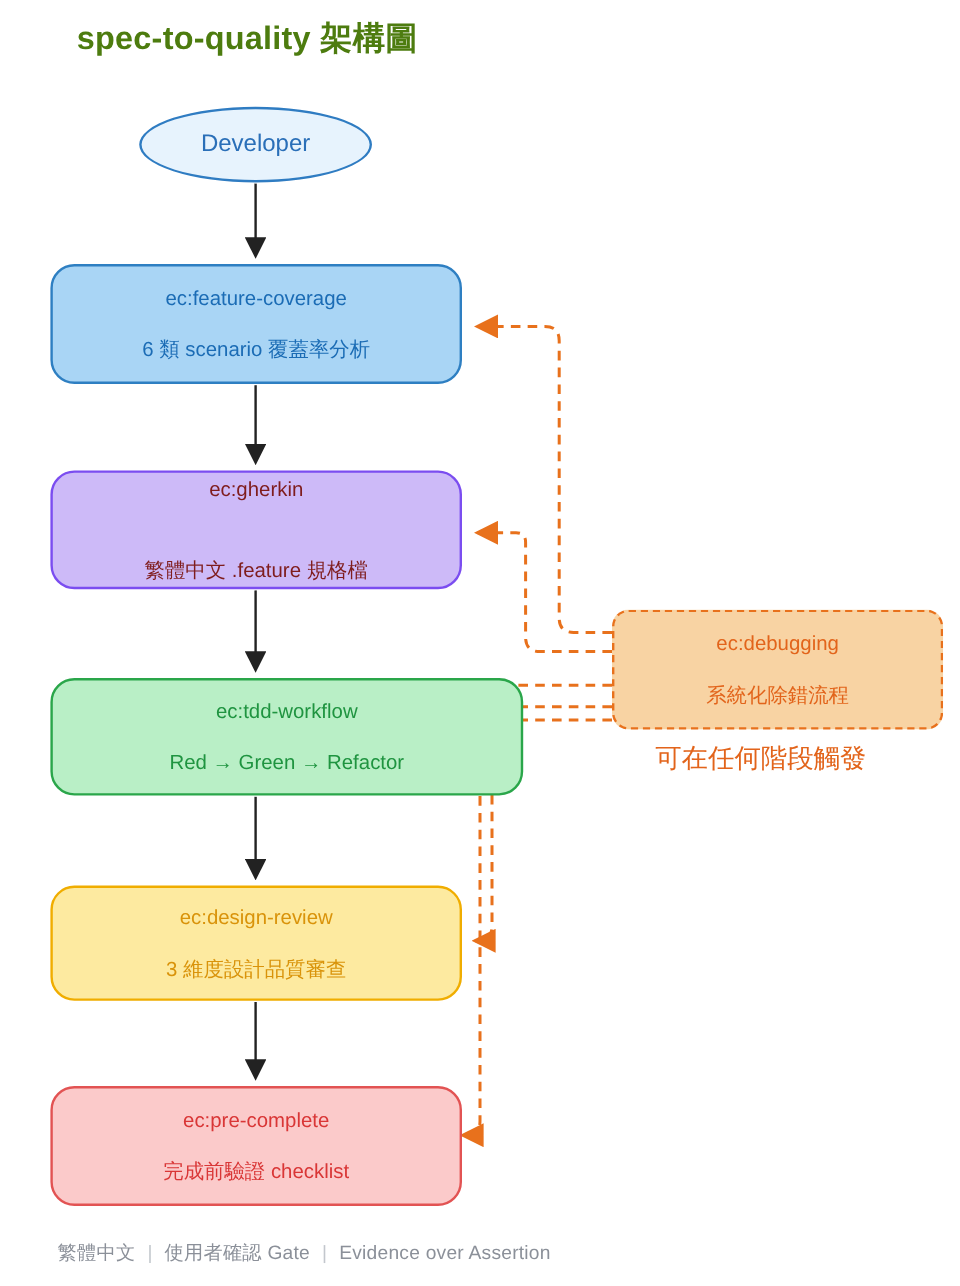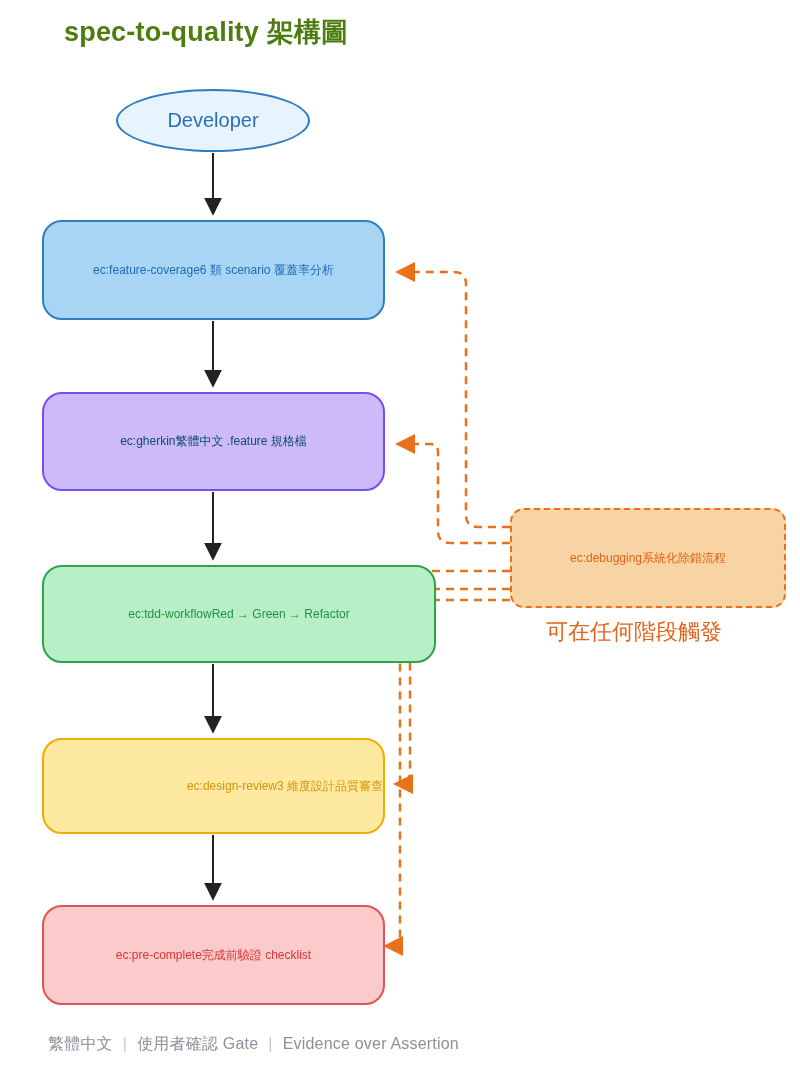--- a/index.html
+++ b/index.html
@@ -7,34 +7,34 @@
     position:relative; width:800px; height:1072px; background:#ffffff;
     font-family:"Liberation Sans", sans-serif; overflow:hidden;
   }
   .diagram-title {
     position:absolute; left:64px; top:14px;
     font-size:27px; font-weight:bold; color:#4d7c0f; letter-spacing:0.2px;
   }
   .edges-layer { position:absolute; left:0; top:0; pointer-events:none; }
   .node {
     position:absolute; box-sizing:border-box;
-    display:flex; align-items:center; justify-content:center;
+    display:flex; flex-direction:column; align-items:center; justify-content:center;
     text-align:center; border-radius:20px; border:2.5px solid;
-    font-size:12px; line-height:27px;
+    font-size:17px; line-height:27px;gap:16px;
   }
   .ellipse-node {
     position:absolute; box-sizing:border-box;
     display:flex; align-items:center; justify-content:center;
     border-radius:50%; border:2.5px solid #2f7cc2;
     background:#e7f3fd; color:#2a6fb8; font-size:20px;
   }
   .node-blue   { background:#a9d5f5; border-color:#2e7fc2; color:#1b6cb5; }
-  .node-purple { background:#cdbaf8; border-color:#7b4df0; color:#0c4a6e; }
+  .node-purple { background:#cdbaf8; border-color:#7b4df0; color:#7f1d1d;justify-content:space-between; }
   .node-green  { background:#b9efc6; border-color:#2aa64a; color:#1f9440; }
-  .node-yellow { background:#fdeaa0; border-color:#f0ad00; color:#d9930a;justify-content:flex-end; }
+  .node-yellow { background:#fdeaa0; border-color:#f0ad00; color:#d9930a; }
   .node-red    { background:#fbcaca; border-color:#e25353; color:#d93636; }
   .node-debug  { background:#f8d3a3; border-color:#e8711c; color:#e2641b; border-style:dashed; border-radius:14px; }
 
   .pos-developer       { left:116px; top:89px;  width:194px; height:63px; }
   .pos-feature-coverage{ left:42px;  top:220px; width:343px; height:100px; }
   .pos-gherkin         { left:42px;  top:392px; width:343px; height:99px; }
   .pos-tdd             { left:42px;  top:565px; width:394px; height:98px; }
   .pos-design-review   { left:42px;  top:738px; width:343px; height:96px; }
   .pos-pre-complete    { left:42px;  top:905px; width:343px; height:100px; }
   .pos-debugging       { left:510px; top:508px; width:276px; height:100px; }

